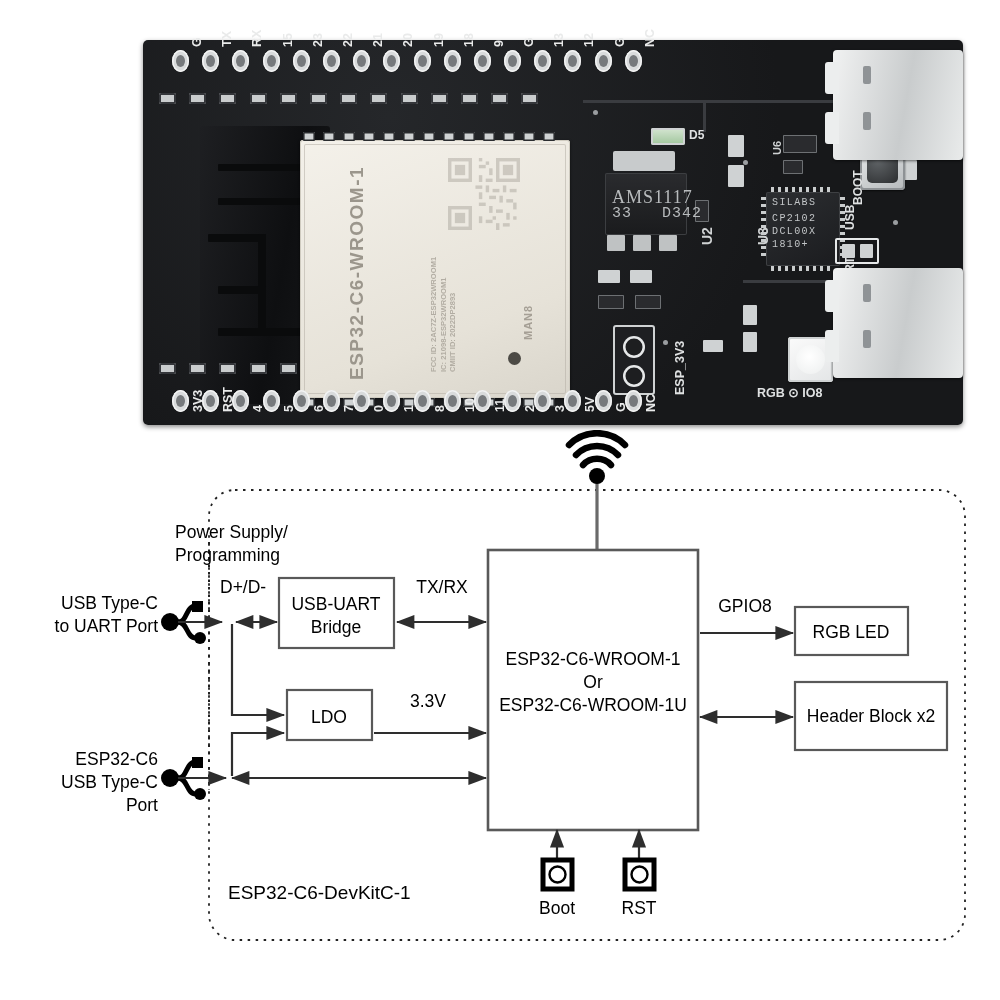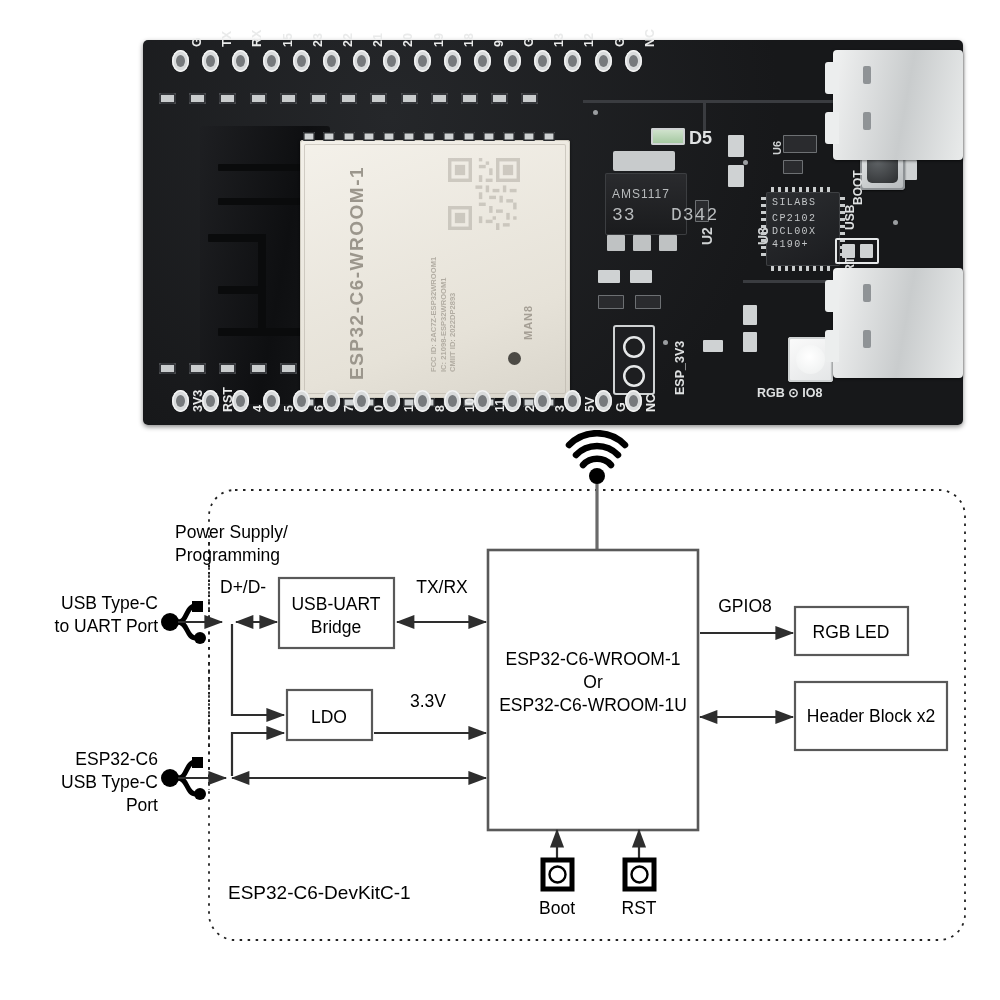--- a/index.html
+++ b/index.html
@@ -55,22 +55,22 @@
 
   
   .cast{position:absolute;display:flex;}
   .cast b{display:block;width:12px;height:9px;margin-right:8px;background:#cfd2d3;border-radius:1px;
     box-shadow:inset 0 0 0 1.6px #2a2c2f;}
 
   
   .part{position:absolute;border-radius:2px;}
   .ams{left:462px;top:133px;width:82px;height:62px;background:linear-gradient(#2a2b2e,#1a1b1d);
     box-shadow:inset 0 0 0 1px #3c3e41;}
-  .ams .t1{position:absolute;left:7px;top:14px;font-size:12px;color:#b8bbbd;letter-spacing:1px;font-family:Liberation Sans, sans-serif;}
-  .ams .t2{position:absolute;left:7px;top:32px;font-size:18px;color:#b8bbbd;letter-spacing:1px;font-family:"Liberation Mono",monospace;}
+  .ams .t1{position:absolute;left:7px;top:14px;font-size:18px;color:#b8bbbd;letter-spacing:1px;font-family:Liberation Serif, serif;}
+  .ams .t2{position:absolute;left:7px;top:32px;font-size:15px;color:#b8bbbd;letter-spacing:1px;font-family:"Liberation Mono",monospace;}
   .ams .tab{position:absolute;left:8px;top:-22px;width:62px;height:20px;background:#c8cbcc;border-radius:2px;}
   .ams .legs{position:absolute;left:2px;top:62px;display:flex;}
   .ams .legs b{display:block;width:18px;height:16px;margin-right:8px;background:#bfc2c3;border-radius:1px;}
 
   .cp2102{left:623px;top:152px;width:74px;height:74px;background:linear-gradient(150deg,#2c2e31,#1b1c1f);
     box-shadow:inset 0 0 0 1px #3e4043;}
   .cp2102 span{position:absolute;left:6px;font-size:10px;color:#c3c6c8;letter-spacing:1.4px;font-family:"Liberation Mono",monospace;}
   .cp2102 .p1{top:5px}.cp2102 .p2{top:21px}.cp2102 .p3{top:34px}.cp2102 .p4{top:47px}
   .cp2102 .pinsT,.cp2102 .pinsB{position:absolute;display:flex;left:5px;}
   .cp2102 .pinsT{top:-5px}.cp2102 .pinsB{bottom:-5px}
@@ -326,27 +326,27 @@
           <b></b>
           <b></b>
           <b></b>
           <b></b>
           <b></b>
           <b></b>
         </div>
       <span class="p1">SILABS</span>
       <span class="p2">CP2102</span>
       <span class="p3">DCL00X</span>
-      <span class="p4">4190+</span>
+      <span class="p4">1810+</span>
     </div>
     <div class="silk silkrot" style="left:612px;top:205px;font-size:14px;color:#cfd2d3;">U3</div>
     <div class="silk silkrot" style="left:628px;top:115px;font-size:11px;color:#cfd2d3;">U6</div>
 
     <div class="led-d5"></div>
-    <div class="silk" style="left:546px;top:88px;font-size:18px;color:#dfe1e2;">D5</div>
+    <div class="silk" style="left:546px;top:88px;font-size:12px;color:#dfe1e2;">D5</div>
 
     <div class="btn" style="left:717px;top:105px;"></div>
     <div class="silk silkrot" style="left:708px;top:165px;font-size:12px;">BOOT</div>
 
     <div class="btn" style="left:717px;top:258px;"></div>
     <div class="silk silkrot" style="left:708px;top:318px;font-size:12px;">RST</div>
     <div class="silk silkrot" style="left:768px;top:268px;font-size:11px;color:#b9bcbe;">S4</div>
 
     <div class="rgbled"></div>
     <div class="silk" style="left:614px;top:345px;font-size:12.5px;">RGB ⊙ IO8</div>

